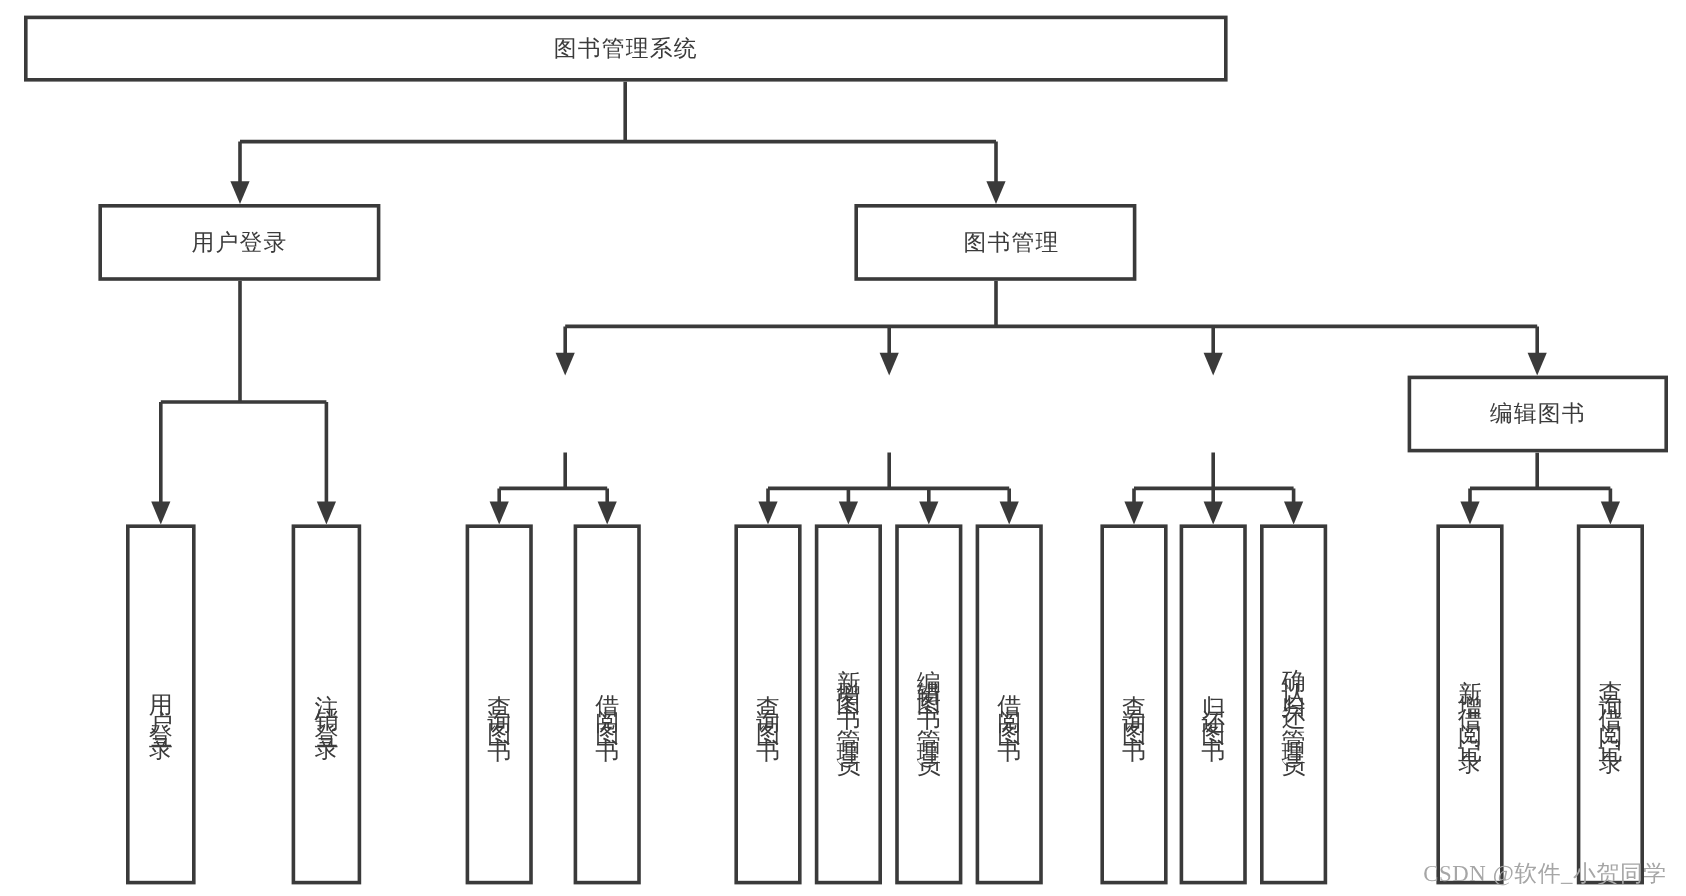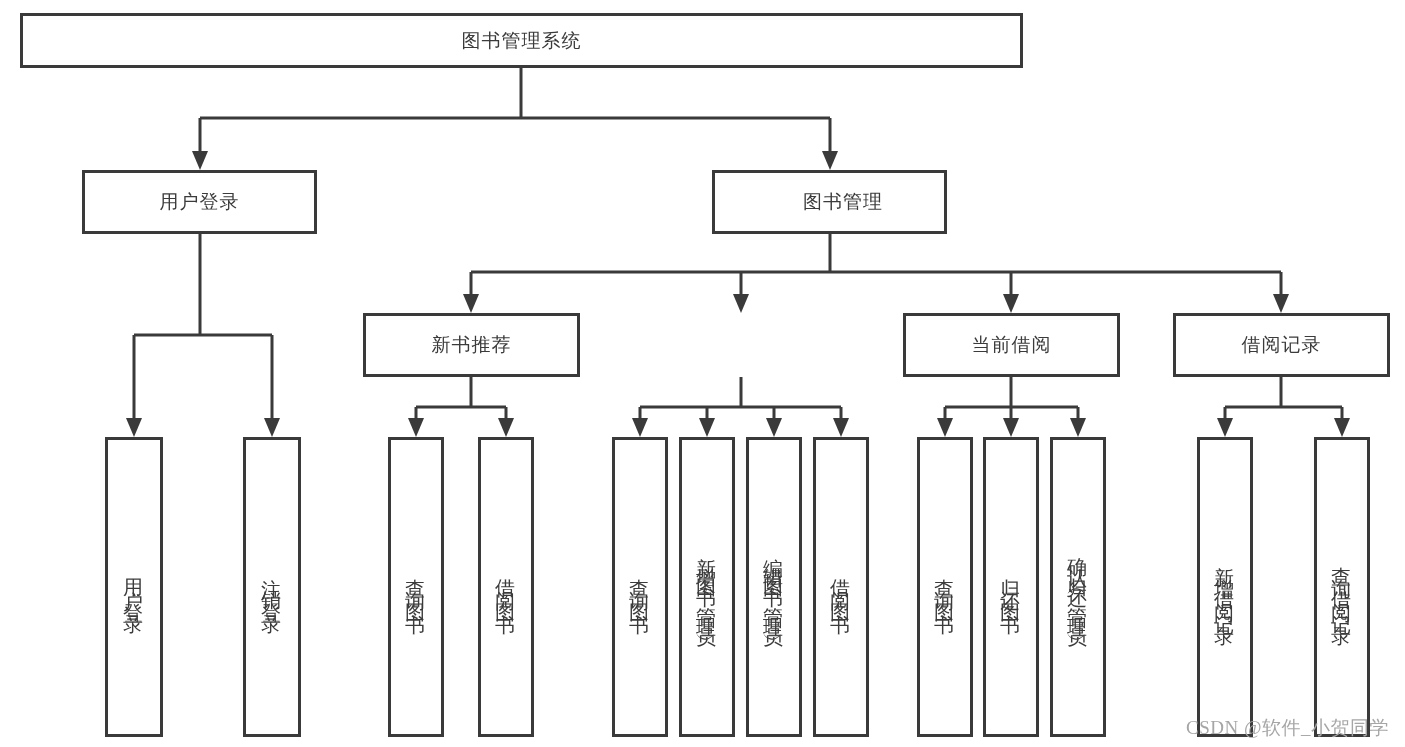--- a/index.html
+++ b/index.html
@@ -110,23 +110,21 @@
       <path d="M1217 418 L1233 418 L1225 437 Z"></path>
       <path d="M1334 418 L1350 418 L1342 437 Z"></path>
     </g>
   </svg>
 
   <div id="n-root" class="hbox">图书管理系统</div>
 
   <div id="n-login" class="hbox">用户登录</div>
   <div id="n-mgmt" class="hbox">图书管理</div>
 
-  <div id="n-newb" class="hbox">新书推荐</div>
-  <div id="n-cur" class="hbox">当前借阅</div>
-  <div id="n-rec" class="hbox">借阅记录</div>
+  <div id="n-rec" class="hbox">编辑图书</div>
 
   <div id="l-g1a" class="vbox wide">用户登录</div>
   <div id="l-g1b" class="vbox wide">注销登录</div>
 
   <div id="l-g2a" class="vbox">查询图书</div>
   <div id="l-g2b" class="vbox">借阅图书</div>
 
   <div id="l-g3a" class="vbox">查询图书</div>
   <div id="l-g3b" class="vbox long">新增图书（管理员）</div>
   <div id="l-g3c" class="vbox long">编辑图书（管理员）</div>

